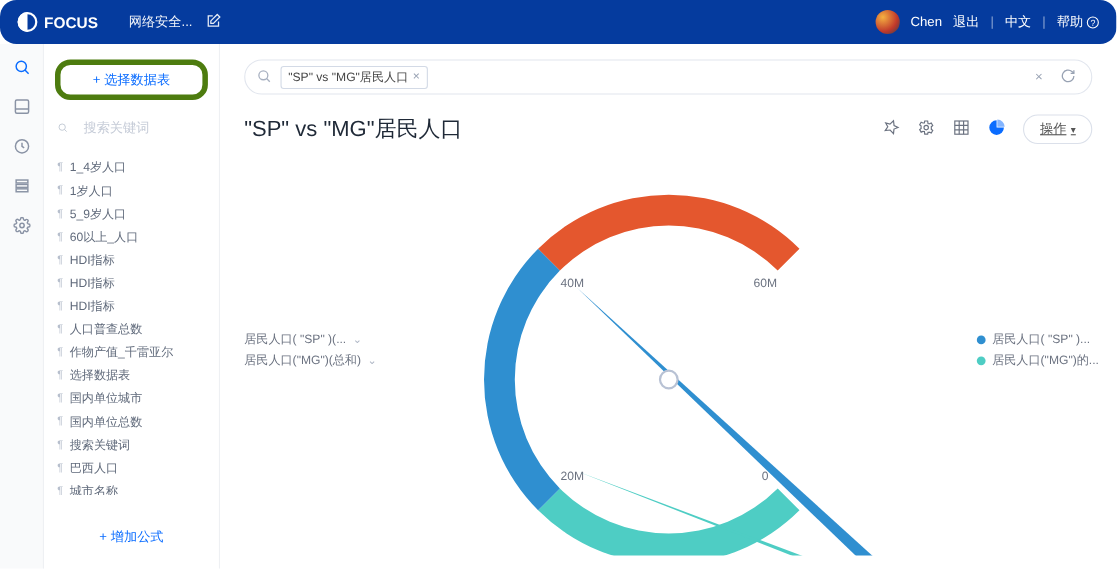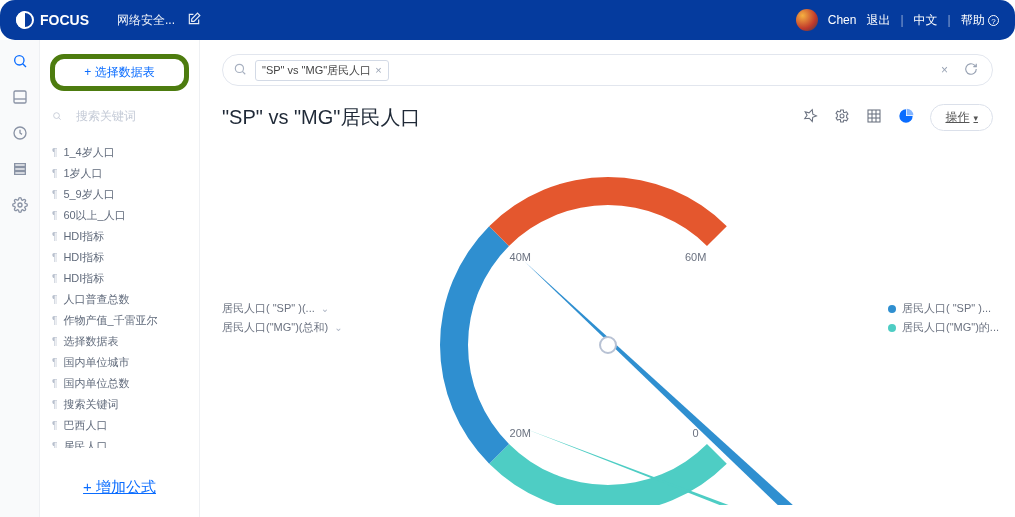--- a/index.html
+++ b/index.html
@@ -24,21 +24,21 @@
 .rail-item.active { color: #0a6cff; }
 
 .side-panel { width: 160px; background: #fff; border-right: 1px solid #eef0f3; padding: 14px 10px; display:flex; flex-direction:column; }
 .btn-select { border: 5px solid #4d7c0f; color: #0a6cff; border-radius: 14px; padding: 5px 0; font-size: 12px; text-align: center; cursor: pointer; margin-bottom: 14px; }
 .search-row { display:flex; align-items:center; gap:14px; color:#bfc6d2; font-size:12px; padding:4px 2px; border-bottom:1px solid transparent;justify-content:flex-end; }
 .search-row input { border:none; outline:none; width:100%; font-size:12px; color:#333; }
 .search-row input::placeholder { color:#c5cbd7; }
 .field-list { margin-top: 14px; overflow:auto; flex:1; }
 .field-item { display:flex; align-items:center; gap:6px; padding: 3px 2px; color:#606a7b; font-size:11px; cursor:pointer; }
 .field-icon { color:#b7bfcd; font-size:10px; }
-.btn-formula { margin-top:24px; color:#0a6cff; font-size:15px; cursor:pointer; display:flex; align-items:center; gap:4px; justify-content:center; padding:6px 0;text-decoration:underline; }
+.btn-formula { margin-top:24px; color:#0a6cff; font-size:12px; cursor:pointer; display:flex; align-items:center; gap:4px; justify-content:center; padding:6px 0; }
 
 
 .main { flex:1; padding: 14px 22px 0 22px; display:flex; flex-direction:column; }
 .search-bar { display:flex; align-items:center; gap:8px; border:1px solid #e2e6ee; border-radius: 18px; height:32px; padding: 0 10px; }
 .search-bar .mag { color:#a7b0c0; }
 .chip { border:1px solid #d3dae6; border-radius:3px; padding:2px 6px; font-size:11px; color:#444; display:flex; align-items:center; gap:4px; }
 .chip .x { color:#98a2b3; cursor:pointer; }
 .search-bar .spacer { flex:1; }
 .search-bar .clear, .search-bar .refresh { color:#98a2b3; cursor:pointer; padding:0 4px; }
 
@@ -184,21 +184,21 @@
         <div class="field-item">
           <span class="field-icon">¶</span>
           <span>搜索关键词</span>
         </div>
         <div class="field-item">
           <span class="field-icon">¶</span>
           <span>巴西人口</span>
         </div>
         <div class="field-item">
           <span class="field-icon">¶</span>
-          <span>居民人口</span>
+          <span>城市名称</span>
         </div>
         <div class="field-item">
           <span class="field-icon">¶</span>
           <span>巴西人口</span>
         </div>
       </div>
     <div class="btn-formula">+ 增加公式</div>
   </div>
 
   <div class="main">

